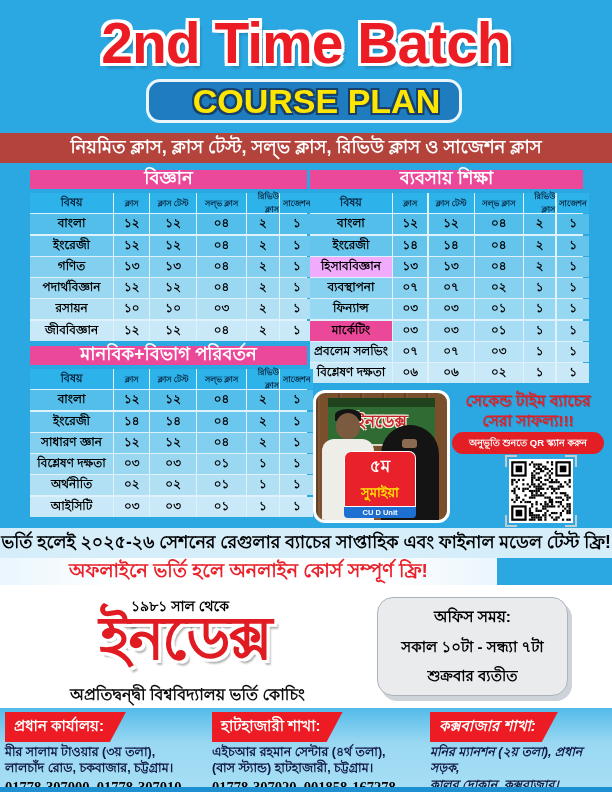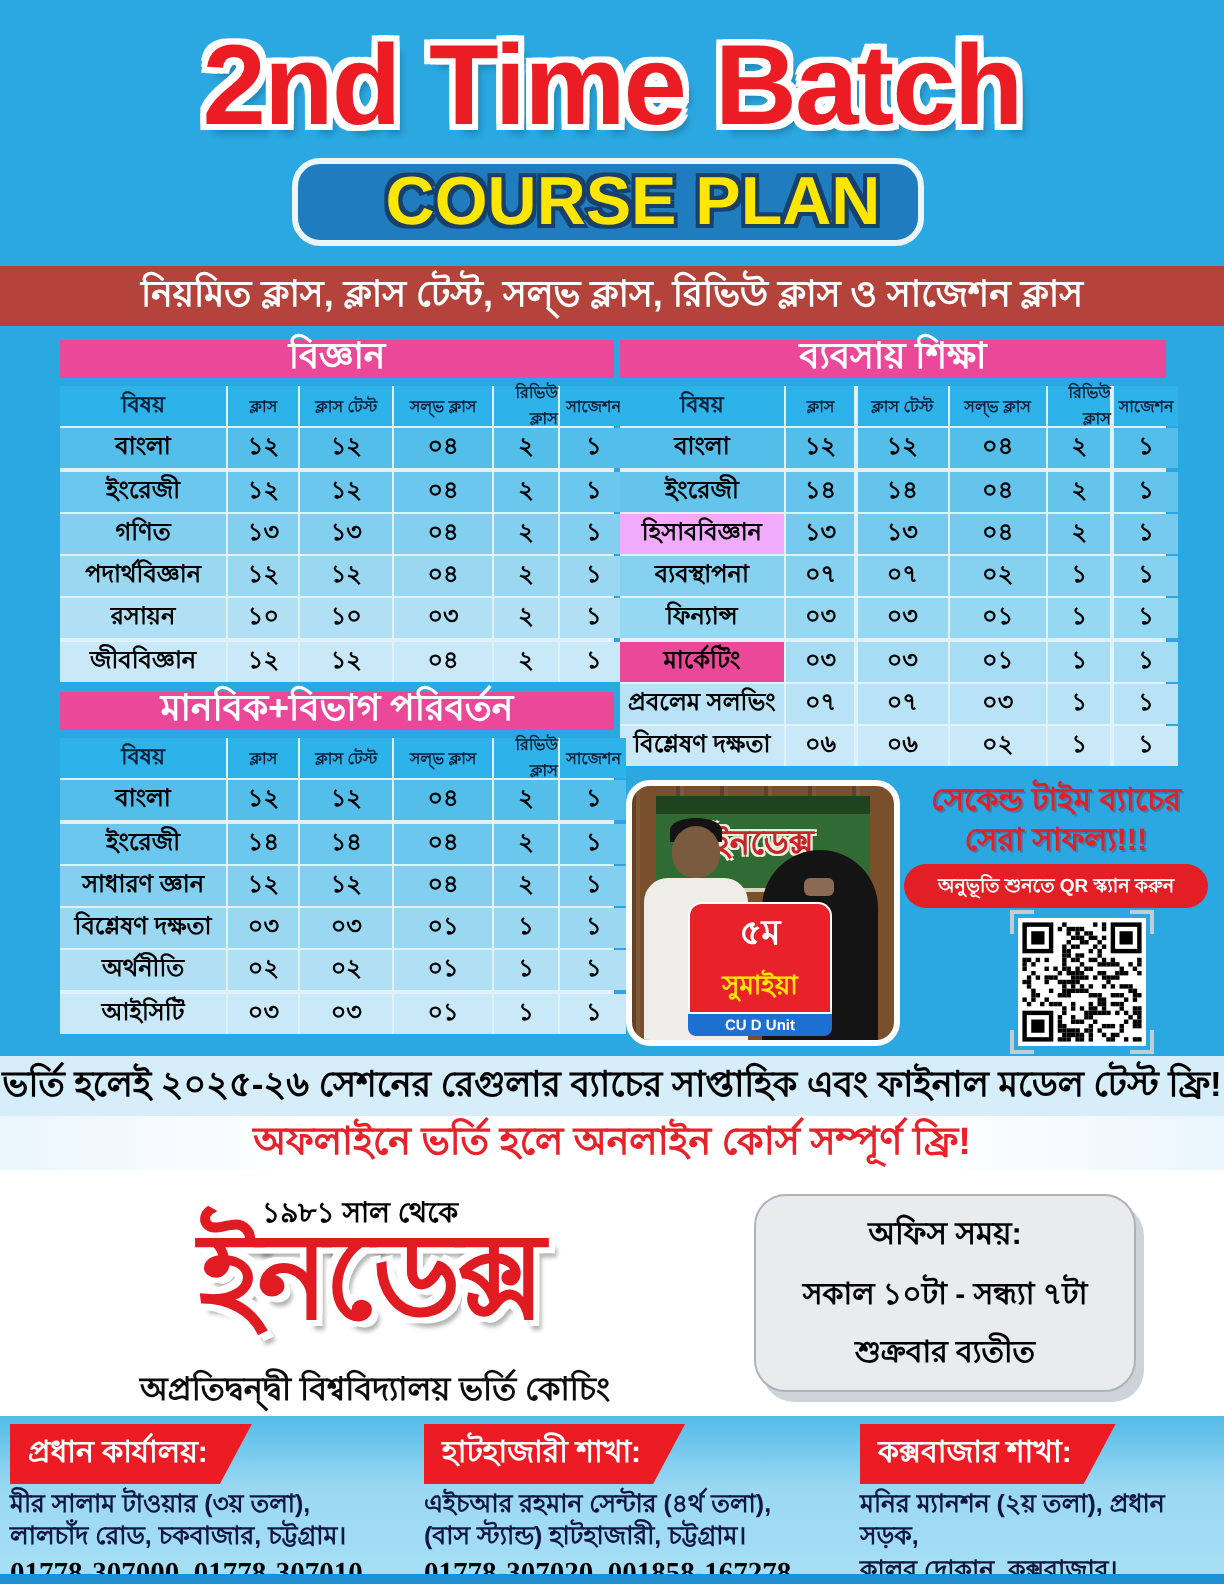--- a/index.html
+++ b/index.html
@@ -67,21 +67,21 @@
   .qr-wrap svg{width:64px;height:64px;background:#fff;}
   .qcorner{position:absolute;width:10px;height:10px;border-color:#C2CDD3;border-style:solid;border-width:0;}
   .qc-tl{top:0;left:0;border-top-width:2px;border-left-width:2px;}
   .qc-tr{top:0;right:0;border-top-width:2px;border-right-width:2px;}
   .qc-bl{bottom:0;left:0;border-bottom-width:2px;border-left-width:2px;}
   .qc-br{bottom:0;right:0;border-bottom-width:2px;border-right-width:2px;}
 
   
   .offer1{top:528px;left:0;width:612px;height:30px;background:#D6EEFA;color:#000;
     display:flex;align-items:center;justify-content:center;font-size:17.5px;font-weight:800;}
-  .offer2{top:558px;left:0;width:612px;height:27px;
+  .offer2{top:558px;left:0;width:497px;height:27px;
     background:linear-gradient(90deg,#EAF6FD,#ffffff 25%,#ffffff 75%,#EAF6FD);
     color:#E8212A;display:flex;align-items:center;justify-content:center;font-size:19px;font-weight:800;}
 
   
   .brand-bg{top:585px;left:0;width:612px;height:123px;background:#fff;}
   .since{left:85px;top:595px;width:190px;text-align:center;font-size:14px;font-weight:800;color:#000000;}
   .logo{left:30px;top:600px;width:310px;text-align:center;font-size:60px;font-weight:900;color:#E01B22;
     letter-spacing:-2px;line-height:78px;
     text-shadow:-3px -3px 0 #fff,3px -3px 0 #fff,-3px 3px 0 #fff,3px 3px 0 #fff,4px 5px 2px rgba(0,0,0,.3);}
   .brand-tag{left:45px;top:682px;width:285px;text-align:center;font-size:16px;font-weight:800;color:#0d0d0d;}
@@ -91,21 +91,21 @@
   .office-title{font-size:15.5px;font-weight:800;color:#000;}
   .office-line{font-size:15px;font-weight:700;color:#000;}
 
   
   .contact{top:708px;left:0;width:612px;height:84px;
     background:linear-gradient(180deg,#54BBE9 0%,#9AD8F2 42%,#A7DFF5 100%);}
   .contact-bottom{position:absolute;bottom:0;left:0;width:100%;height:5px;background:#1C90D0;}
   .branch{position:absolute;top:4px;}
   .b0{left:5px;width:200px;}
   .b1{left:212px;width:202px;}
-  .b2{left:430px;width:180px;}
+  .b2{left:430px;width:180px;font-style:italic;}
   .branch-banner{display:inline-block;background:#ED1C24;color:#fff;font-size:15px;font-weight:800;
     padding:2px 22px 3px 9px;clip-path:polygon(0 0,100% 0,calc(100% - 16px) 100%,0 100%);margin-bottom:2px;}
   .branch-addr{font-size:12.5px;font-weight:700;color:#101743;line-height:1.3;}
   .branch-phones{font-family:"Liberation Serif","DejaVu Serif",serif;font-size:14.5px;font-weight:700;
     color:#000;margin-top:2px;}
 </style>
 </head>
 <body>
 
 <div class="page">

